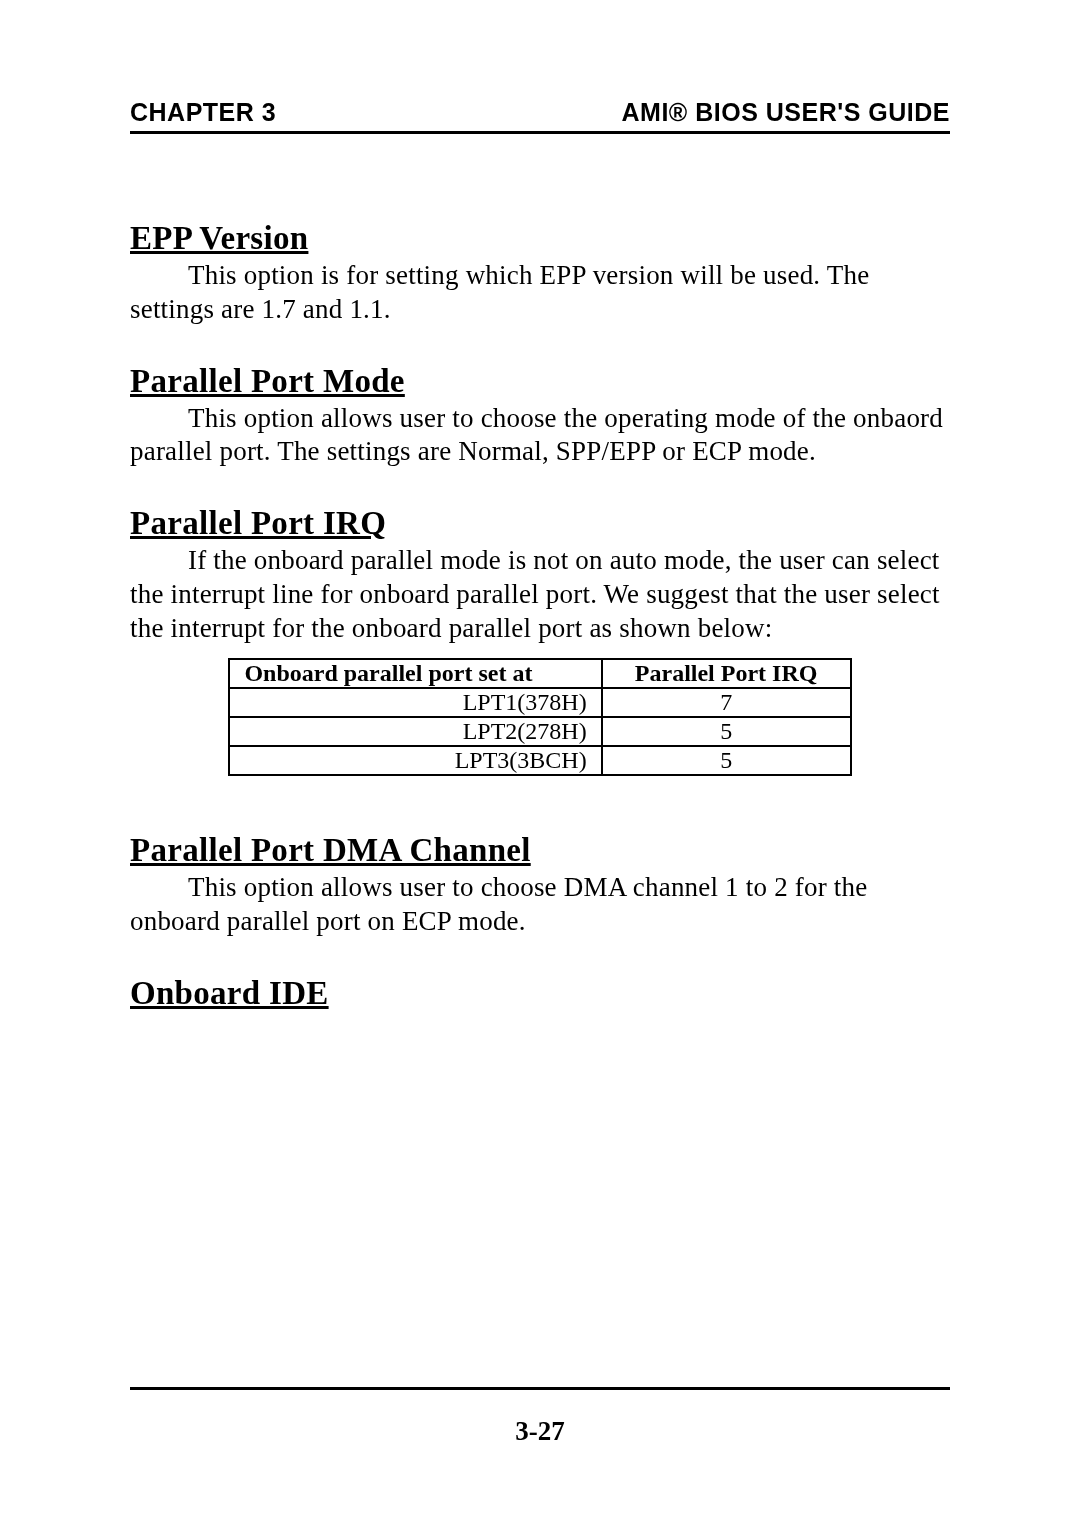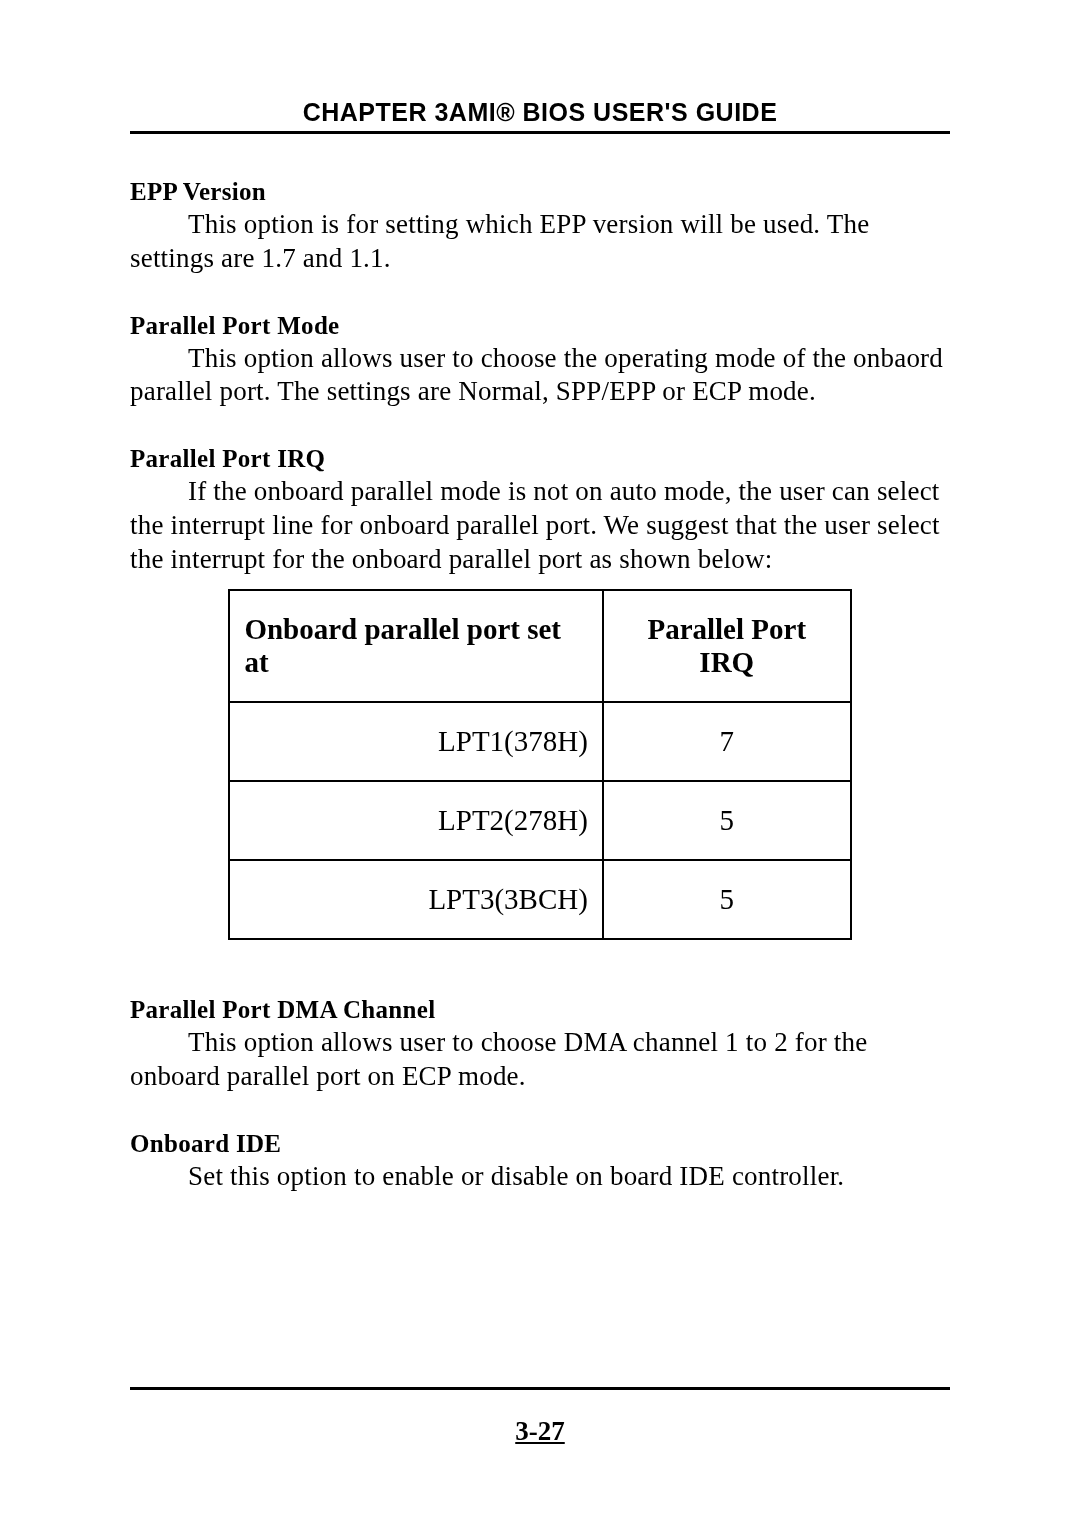--- a/index.html
+++ b/index.html
@@ -13,63 +13,64 @@
       background: #ffffff;
       font-family: "Times New Roman", Times, serif;
       color: #000;
       position: relative;
     }
     .page {
       padding: 98px 130px 0 130px;
     }
     .header-row {
       display: flex;
-      justify-content: center;
+      justify-content: space-between;
       align-items: baseline;
       border-bottom: 3px solid #000;
       padding-bottom: 4px;
-      margin-bottom: 44px;
+      margin-bottom: 86px;
     }
     .header-left {
       font-family: "Arial Black", Gadget, sans-serif;
       font-weight: 900;
       font-size: 25px;
       letter-spacing: 0.5px;
     }
     .header-right {
       font-family: "Arial Black", Gadget, sans-serif;
       font-weight: 900;
       font-size: 25px;
       letter-spacing: 0.5px;
     }
     .section-heading {
       font-weight: bold;
-      font-size: 25px;
+      font-size: 33px;
       margin-bottom: 2px;
       letter-spacing: 0.3px;
+      text-decoration: underline;
     }
     .section-body {
       font-size: 27px;
       line-height: 1.25;
       text-indent: 58px;
       margin-bottom: 36px;
       letter-spacing: 0.2px;
     }
     .section-body.tight {
       margin-bottom: 13px;
     }
     table.irq {
       border-collapse: collapse;
       width: 76%;
       margin: 0 auto 56px auto;
     }
     table.irq th, table.irq td {
       border: 2px solid #000;
-      padding: 22px 14px;
-      font-size: 29px;
+      padding: 0 14px;
+      font-size: 24px;
     }
     table.irq th {
       font-weight: bold;
       text-align: left;
     }
     table.irq th:nth-child(2) {
       text-align: center;
     }
     table.irq td:nth-child(1) {
       text-align: right;
@@ -85,21 +86,20 @@
       border-top: 3px solid #000;
     }
     .page-number {
       position: absolute;
       left: 0;
       right: 0;
       bottom: 78px;
       text-align: center;
       font-weight: bold;
       font-size: 27px;
-      text-decoration: underline;
     }
   </style>
 </head>
 <body>
 
 <div class="page">
 
   <div class="header-row">
     <div class="header-left">CHAPTER 3</div>
     <div class="header-right">AMI® BIOS USER'S GUIDE</div>
@@ -143,19 +143,18 @@
     </tbody>
   </table>
 
   <div>
     <div class="section-heading">Parallel Port DMA  Channel</div>
     <div class="section-body">This option allows user to choose DMA channel 1 to 2 for the onboard parallel port on ECP mode.</div>
   </div>
 
   <div>
     <div class="section-heading">Onboard IDE</div>
-    <div class="section-body">Set this option to enable or disable on board IDE controller.</div>
   </div>
 
 </div>
 
 <div class="footer-rule"></div>
 <div class="page-number">3-27</div>
 
 </body></html>

